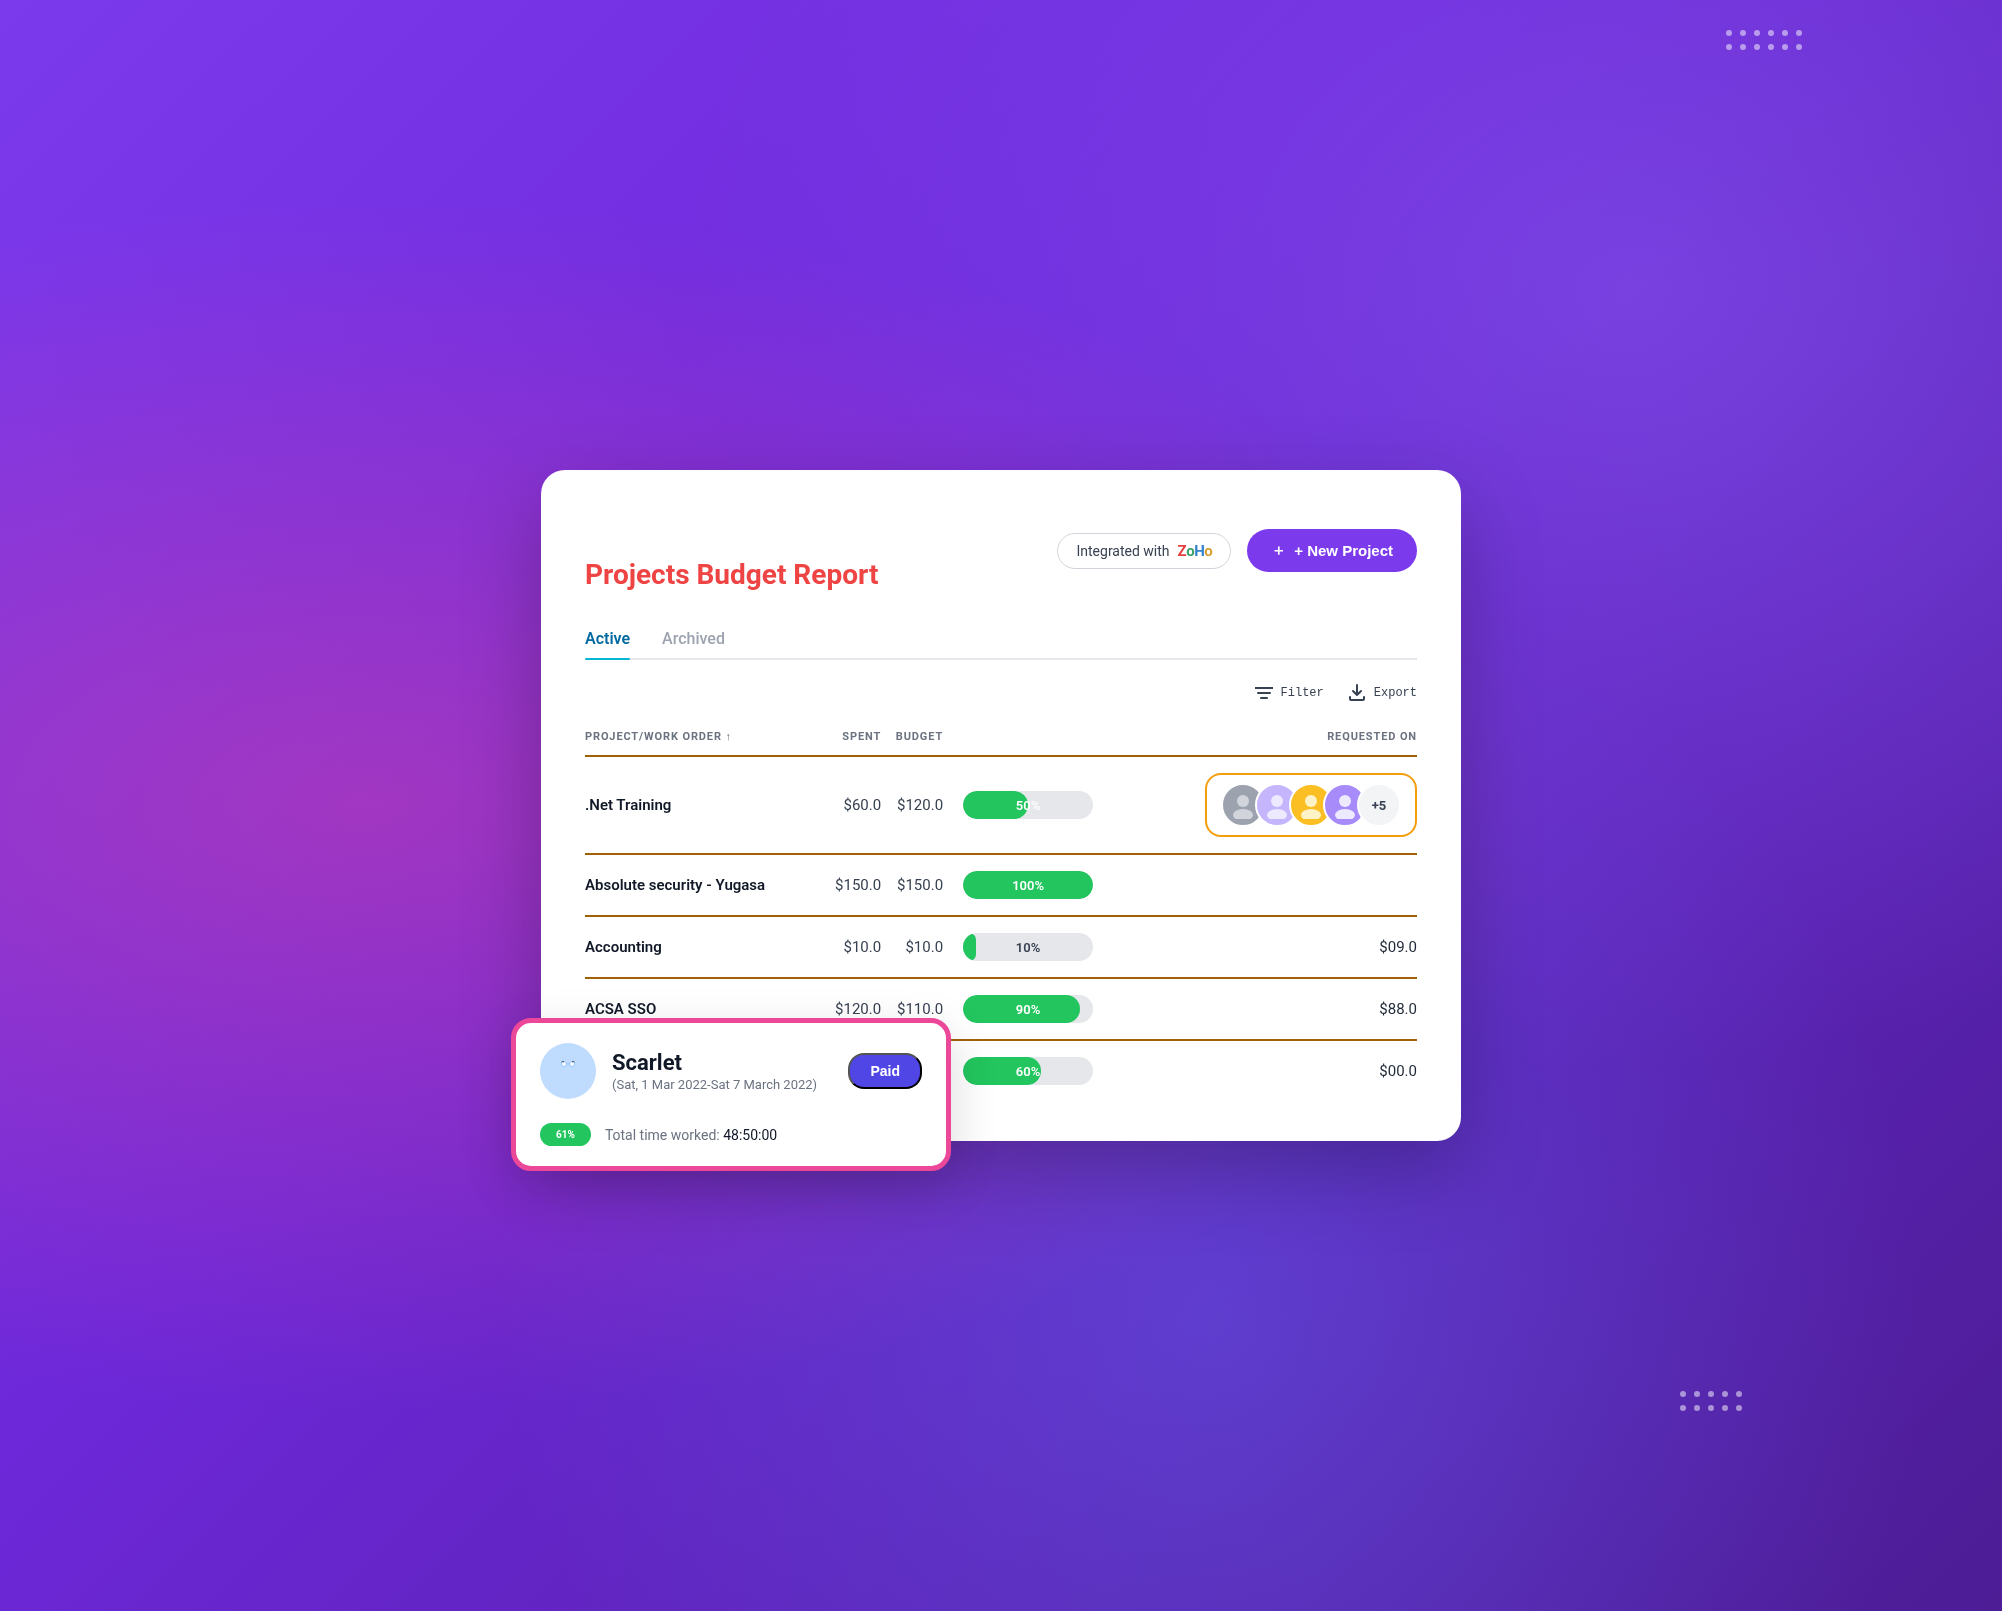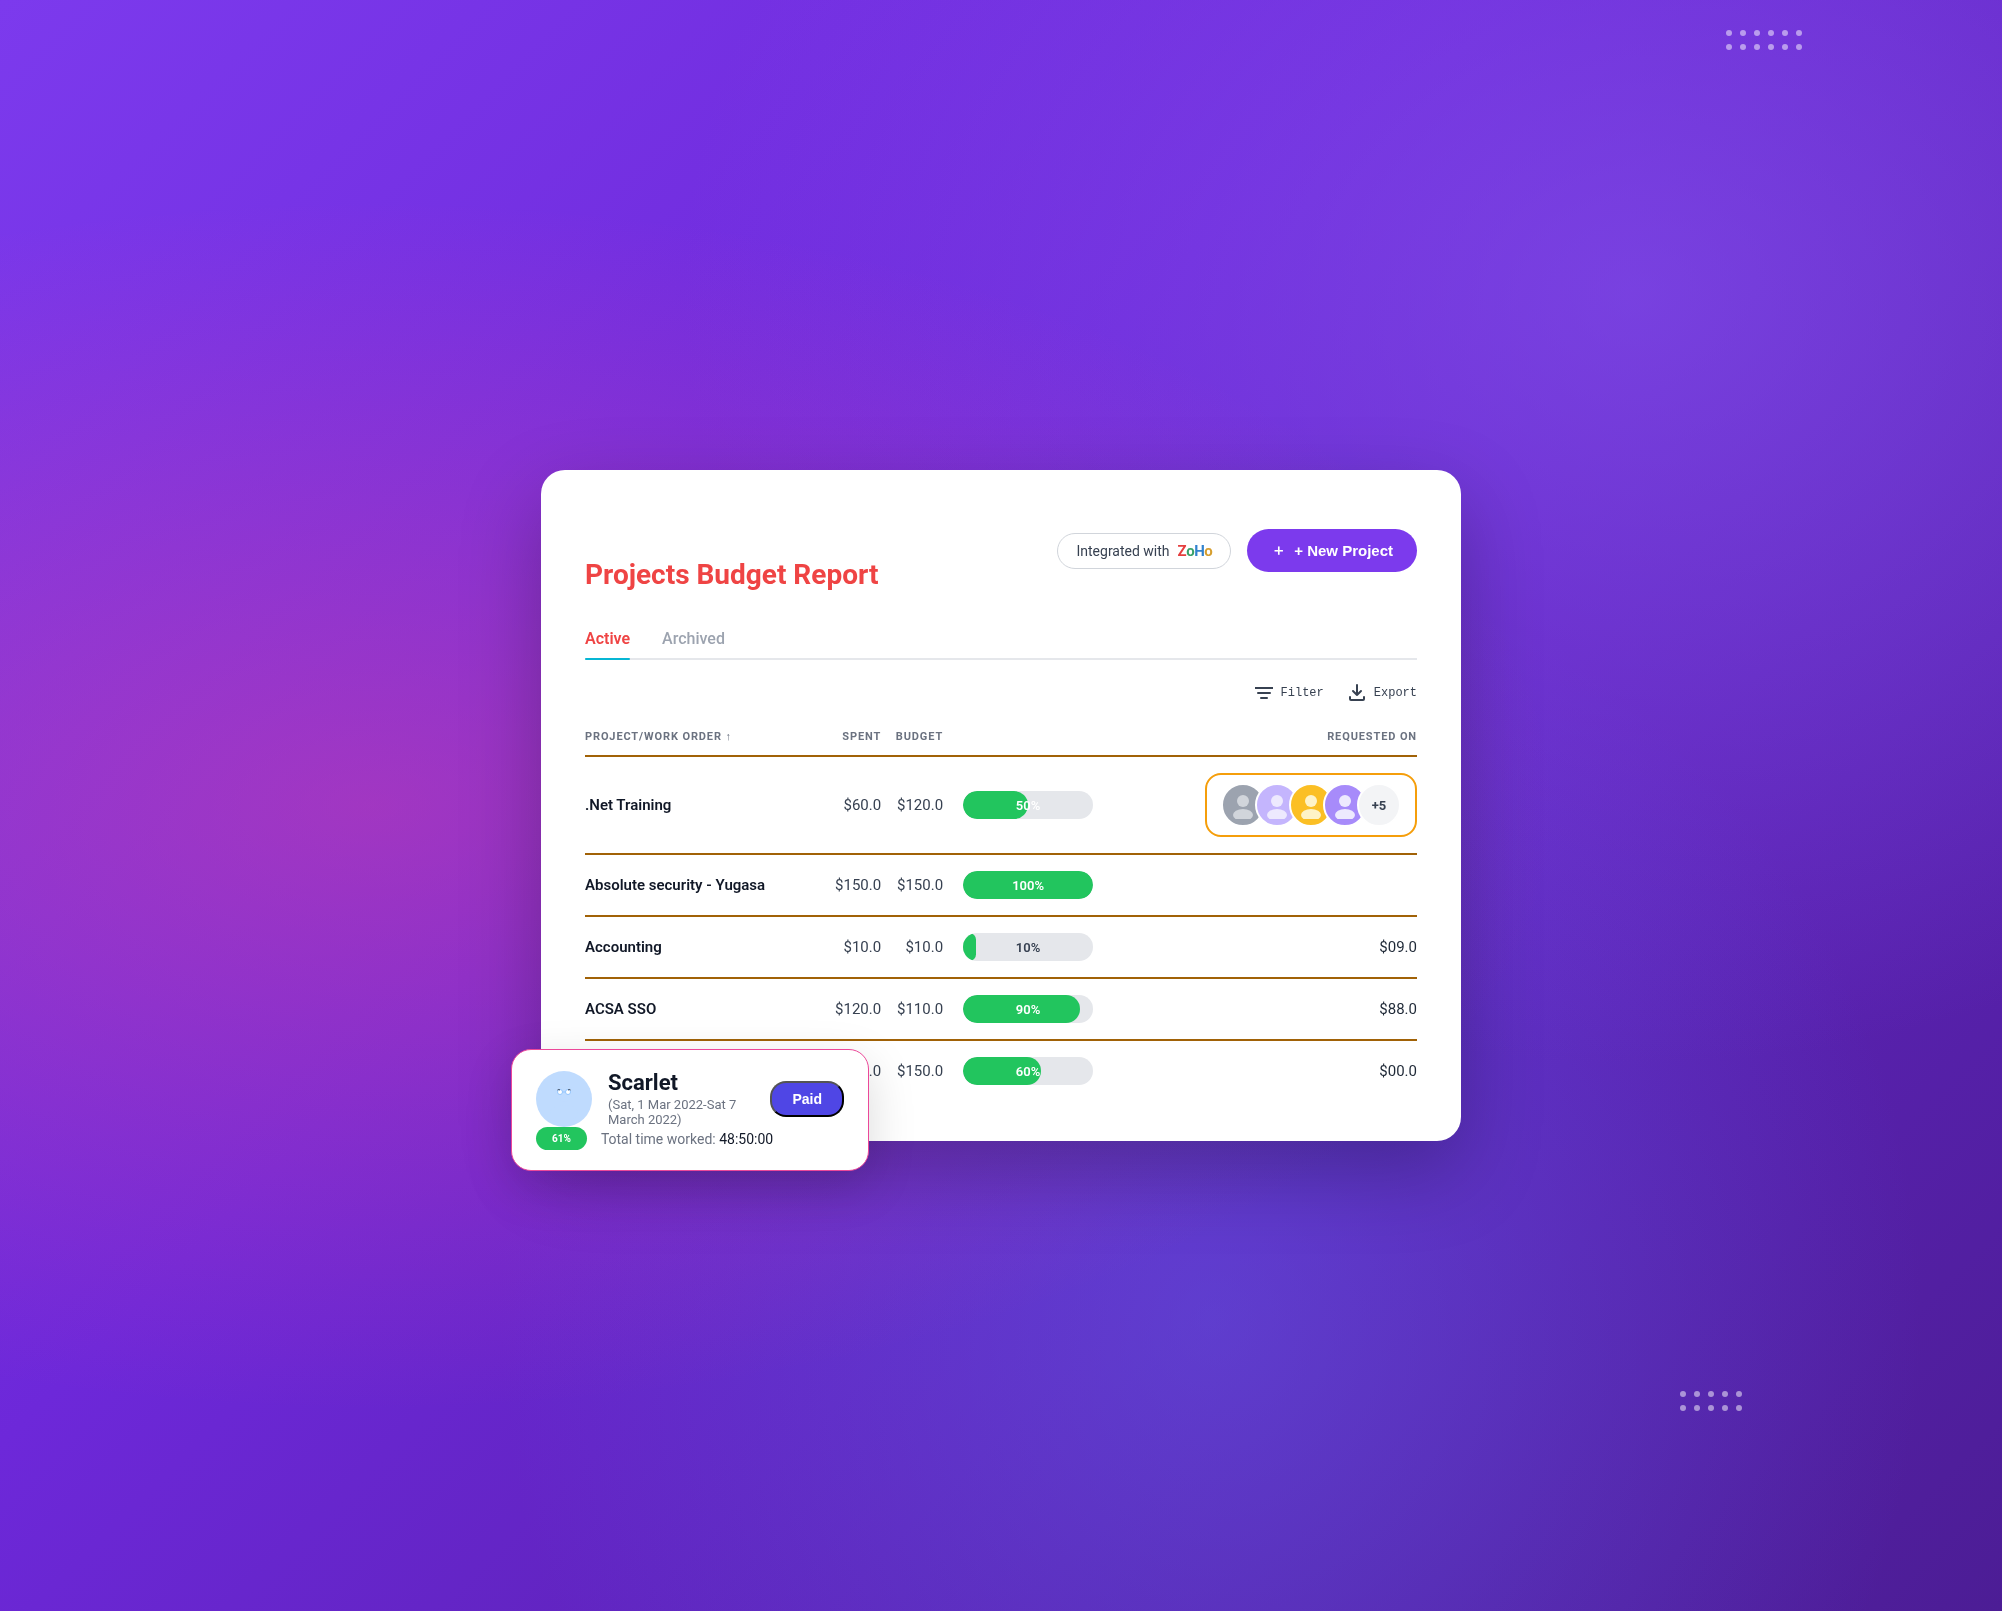--- a/index.html
+++ b/index.html
@@ -135,21 +135,21 @@
       padding: 10px 0;
       margin-right: 32px;
       font-size: 16px;
       font-weight: 500;
       color: #9ca3af;
       cursor: pointer;
       position: relative;
     }
 
     .tab.active {
-      color: #ef4444;
+      color: #0369a1;
       font-weight: 600;
     }
 
     .tab.active::after {
       content: '';
       position: absolute;
       bottom: -2px;
       left: 0;
       right: 0;
       height: 2.5px;
@@ -318,29 +318,29 @@
       display: inline-flex;
       align-items: center;
     }
 
     
     .popup-card {
       position: absolute;
       bottom: -30px;
       left: -30px;
       background: #fff;
-      border: 1px solid #ec4899;
+      border: 5px solid #ec4899;
       border-radius: 20px;
       padding: 20px 24px;
-      width: 358px;
+      width: 440px;
       box-shadow: 0 16px 48px rgba(0,0,0,0.15);
       z-index: 10;
       display: flex;
       flex-direction: column;
-      gap: 0;
+      gap: 24px;
     }
 
     .popup-top {
       display: flex;
       align-items: center;
       gap: 16px;
     }
 
     .popup-avatar {
       width: 56px;

